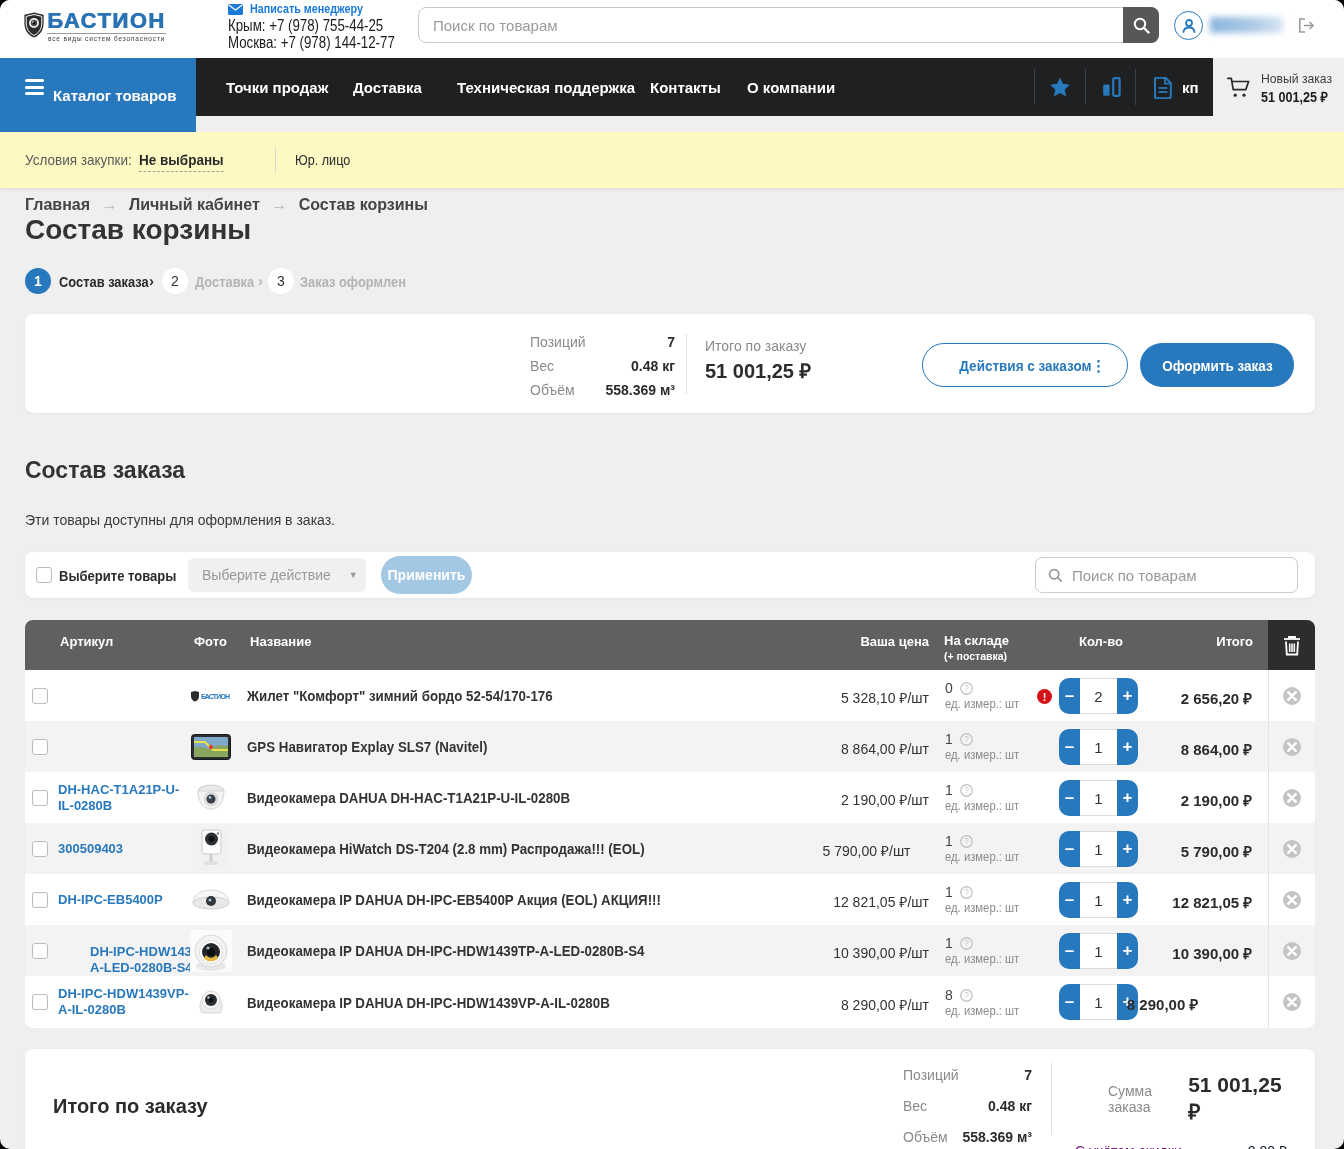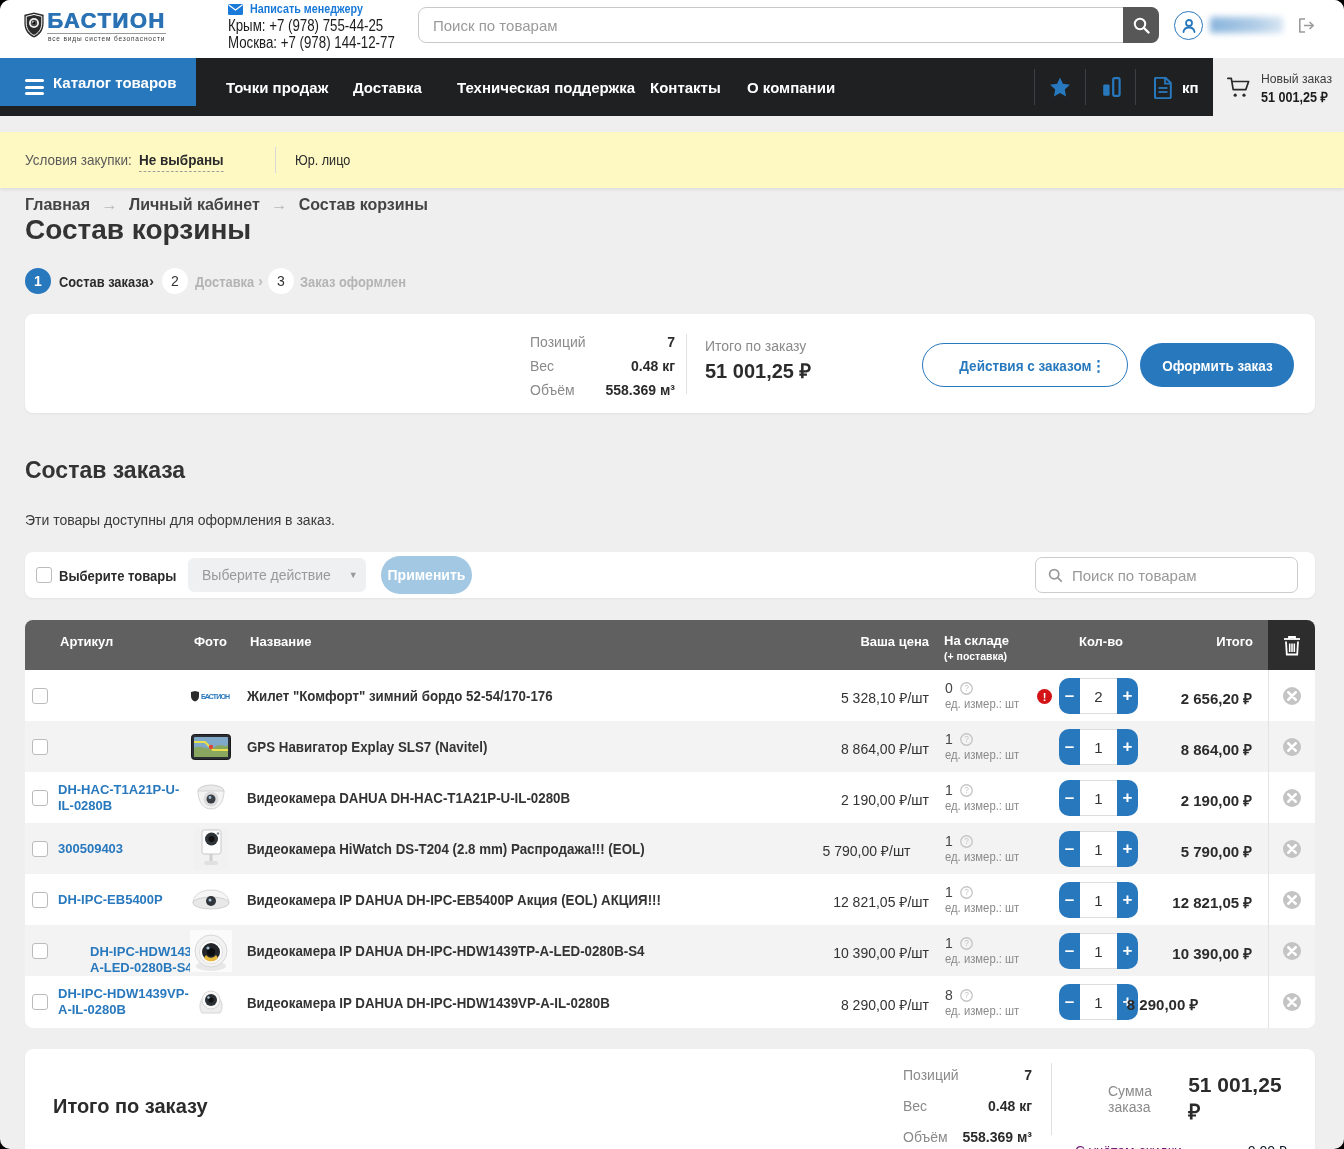--- a/index.html
+++ b/index.html
@@ -16,21 +16,21 @@
   .phone { color:#1c1c1c; font-size:16px; line-height:15px; transform:scaleX(0.83); transform-origin:left center; white-space:nowrap; margin-top:2px; }
   .searchwrap { position:absolute; left:418px; top:7px; width:741px; height:36px; }
   .searchinp { width:100%; height:100%; border:1px solid #c9c9c9; border-radius:8px; background:#fff; color:#9a9a9a; font-size:15px; padding-left:14px; display:flex; align-items:center; }
   .searchbtn { position:absolute; right:0; top:0; width:36px; height:36px; background:#575757; border-radius:0 8px 8px 0; display:flex; align-items:center; justify-content:center; }
   .usercircle { position:absolute; left:1174px; top:11px; width:29px; height:29px; border:1.5px solid #2878bd; border-radius:50%; display:flex; align-items:center; justify-content:center; }
   .userblur { position:absolute; left:1210px; top:17px; width:73px; height:16px; background:linear-gradient(90deg,#88b4dc,#aecbe6 60%,#d8e6f3); filter:blur(3px); border-radius:2px; }
   .exiticon { position:absolute; left:1298px; top:18px; }
 
   
   .nav { position:absolute; top:58px; left:0; width:1344px; height:58px; background:#1e2022; }
-  .nav .cat { position:absolute; left:0; top:0; width:196px; height:48px; background:#2878bd; color:#fff; font-weight:bold; font-size:15px; display:flex; align-items:center; padding-left:53px; }
+  .nav .cat { position:absolute; left:0; top:0; width:196px; height:74px; background:#2878bd; color:#fff; font-weight:bold; font-size:15px; display:flex; align-items:center; padding-left:53px; }
   .burger { position:absolute; left:25px; top:21px; width:19px; height:16px; }
   .burger div { height:3px; background:#fff; border-radius:2px; margin-bottom:3.5px; }
   .navlink { position:absolute; top:0; height:58px; display:flex; align-items:center; color:#fff; font-size:15px; font-weight:bold; }
   .navdiv { position:absolute; top:11px; width:1px; height:36px; background:#3c4045; }
   .navico { position:absolute; top:17px; }
   .cartzone { position:absolute; right:0; top:0; width:131px; height:58px; background:#efeff0; }
   .cartinfo1 { color:#3c3c3c; font-size:13.5px; }
   .cartinfo2 { color:#1c1c1c; font-size:14px; font-weight:bold; }
 
   

